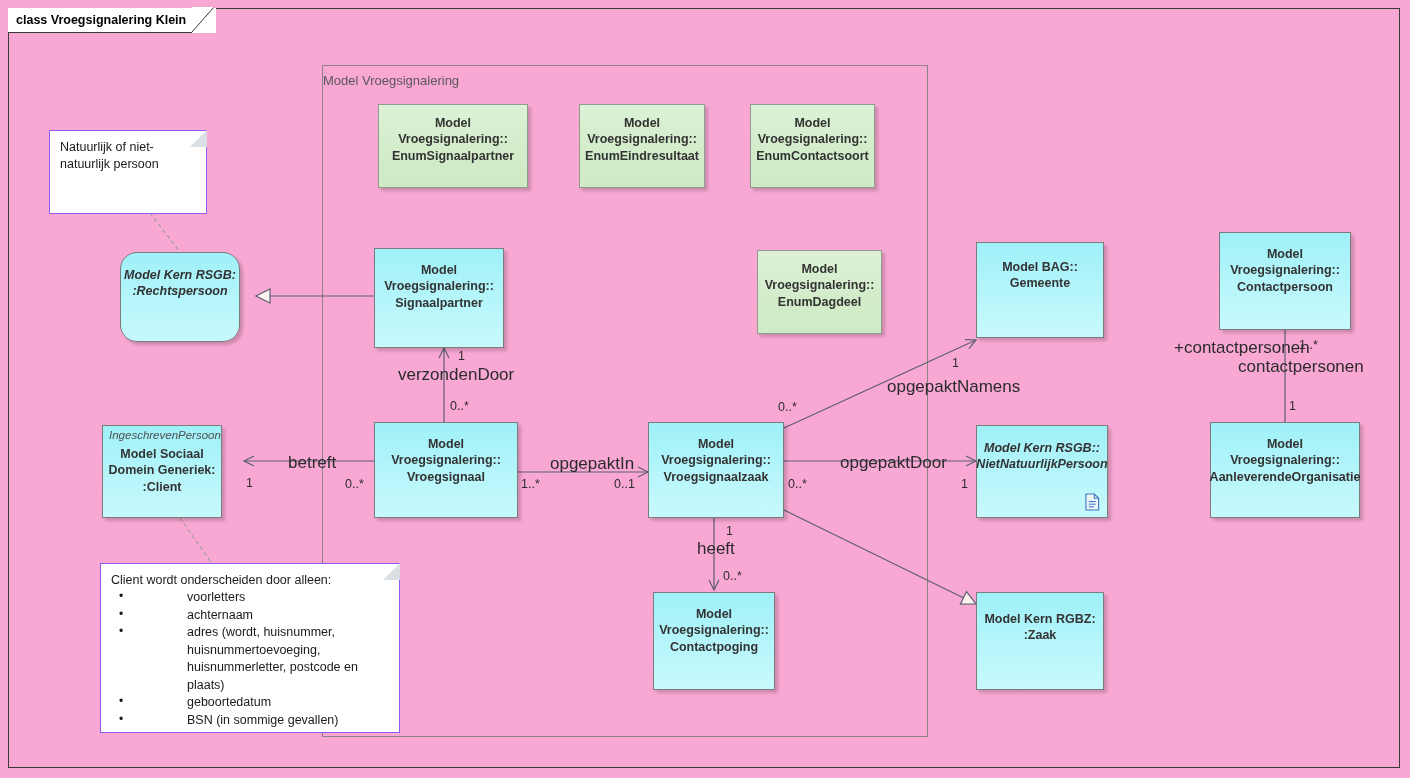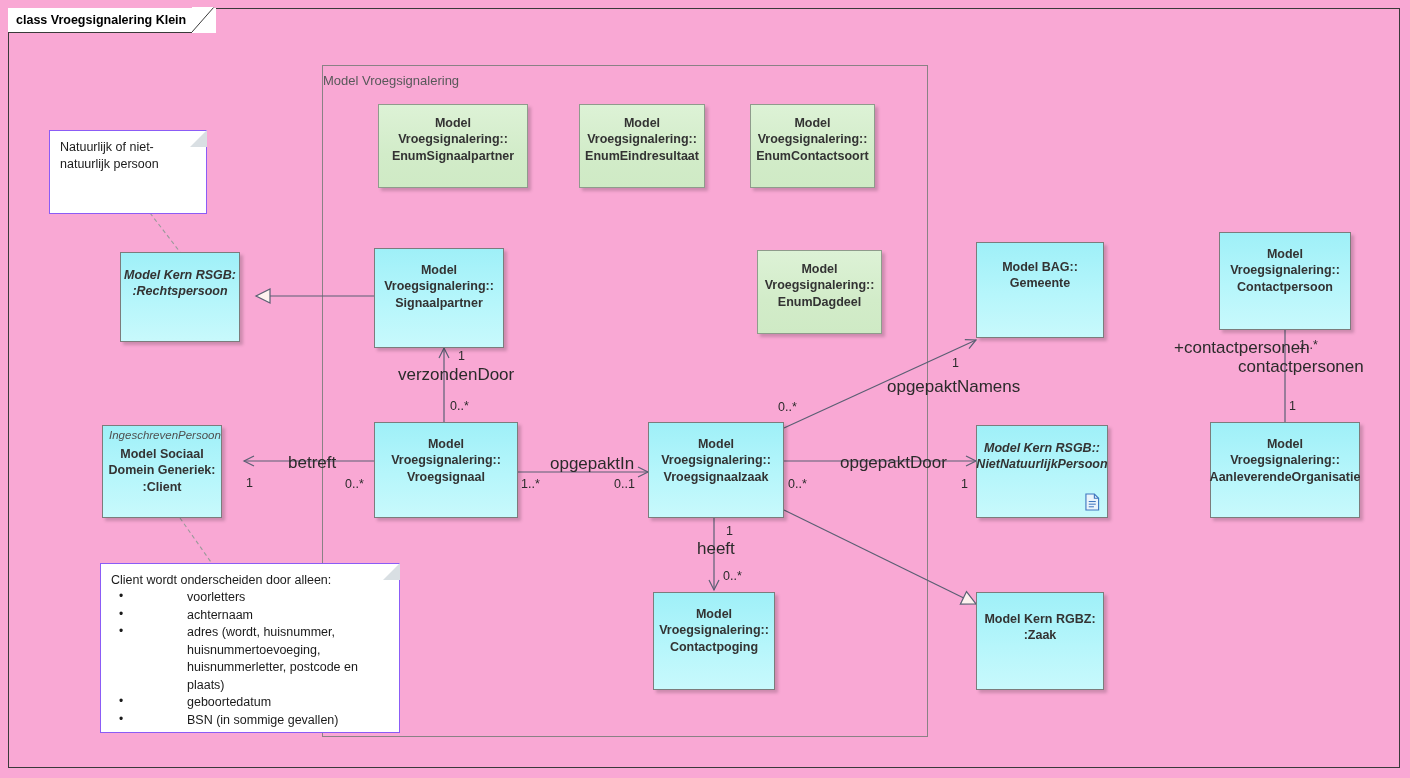--- a/index.html
+++ b/index.html
@@ -276,21 +276,21 @@
 Vroegsignalering::
 EnumContactsoort</div>
   </div>
 
   <div class="cls green" style="left:757px; top:250px; width:125px; height:84px;">
     <div class="cls-name">Model
 Vroegsignalering::
 EnumDagdeel</div>
   </div>
 
-  <div class="cls cyan" style="left:120px; top:252px; width:120px; height:90px; padding-top:14px;">
+  <div class="cls cyan" style="left:120px; top:252px; width:120px; height:90px; padding-top:14px;border-radius:17px;">
     <div class="cls-name italic">Model Kern RSGB:
 :Rechtspersoon</div>
   </div>
 
   <div class="cls cyan" style="left:374px; top:248px; width:130px; height:100px; padding-top:13px;">
     <div class="cls-name">Model
 Vroegsignalering::
 Signaalpartner</div>
   </div>
 

